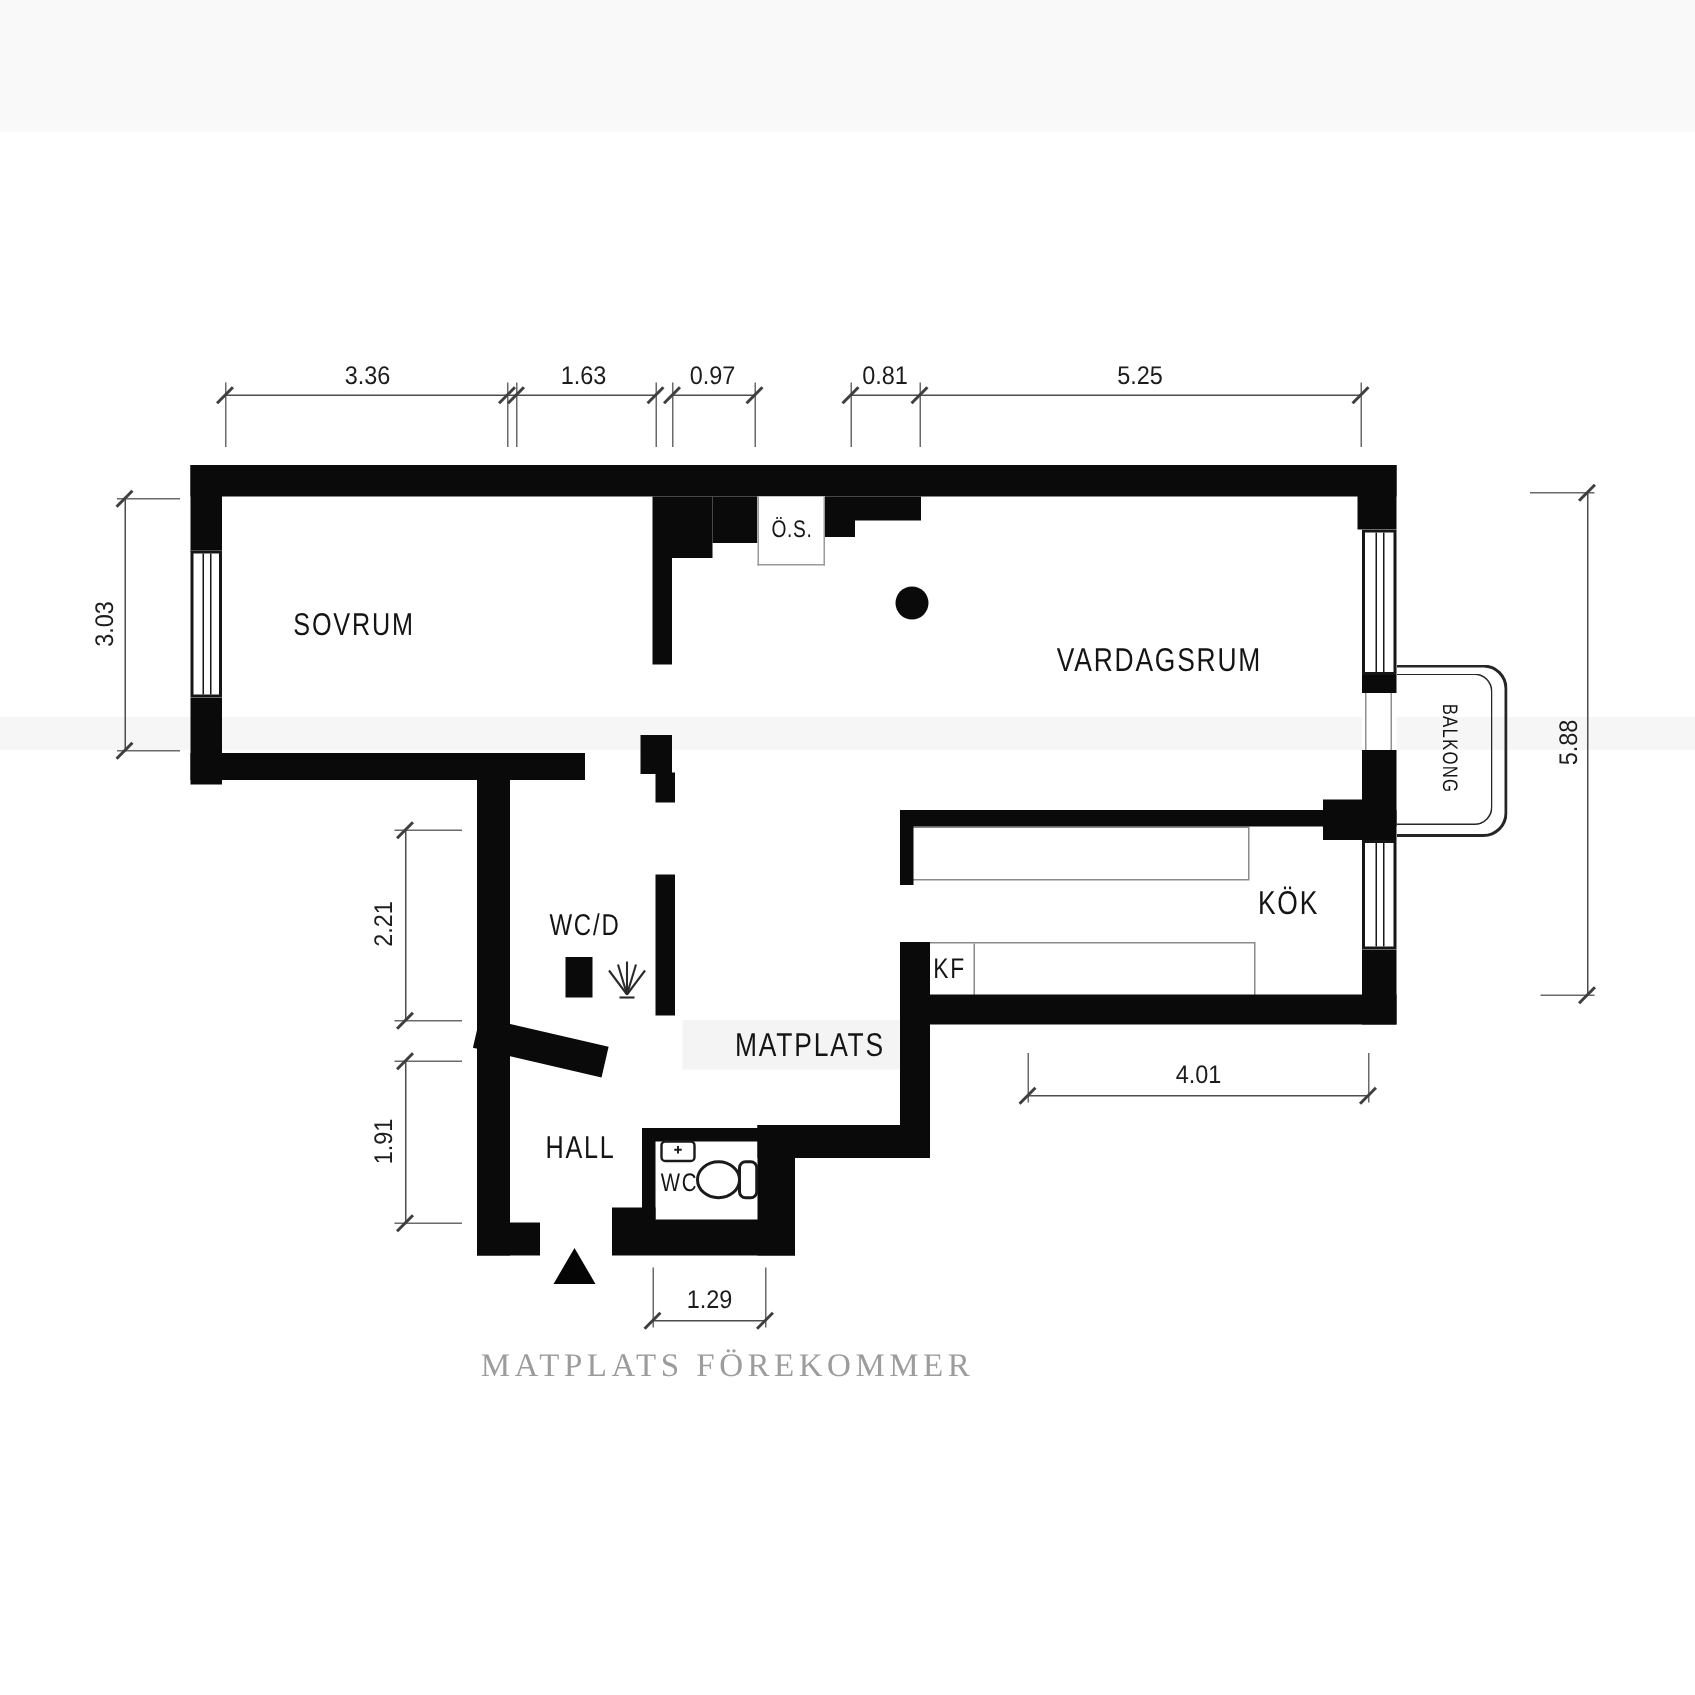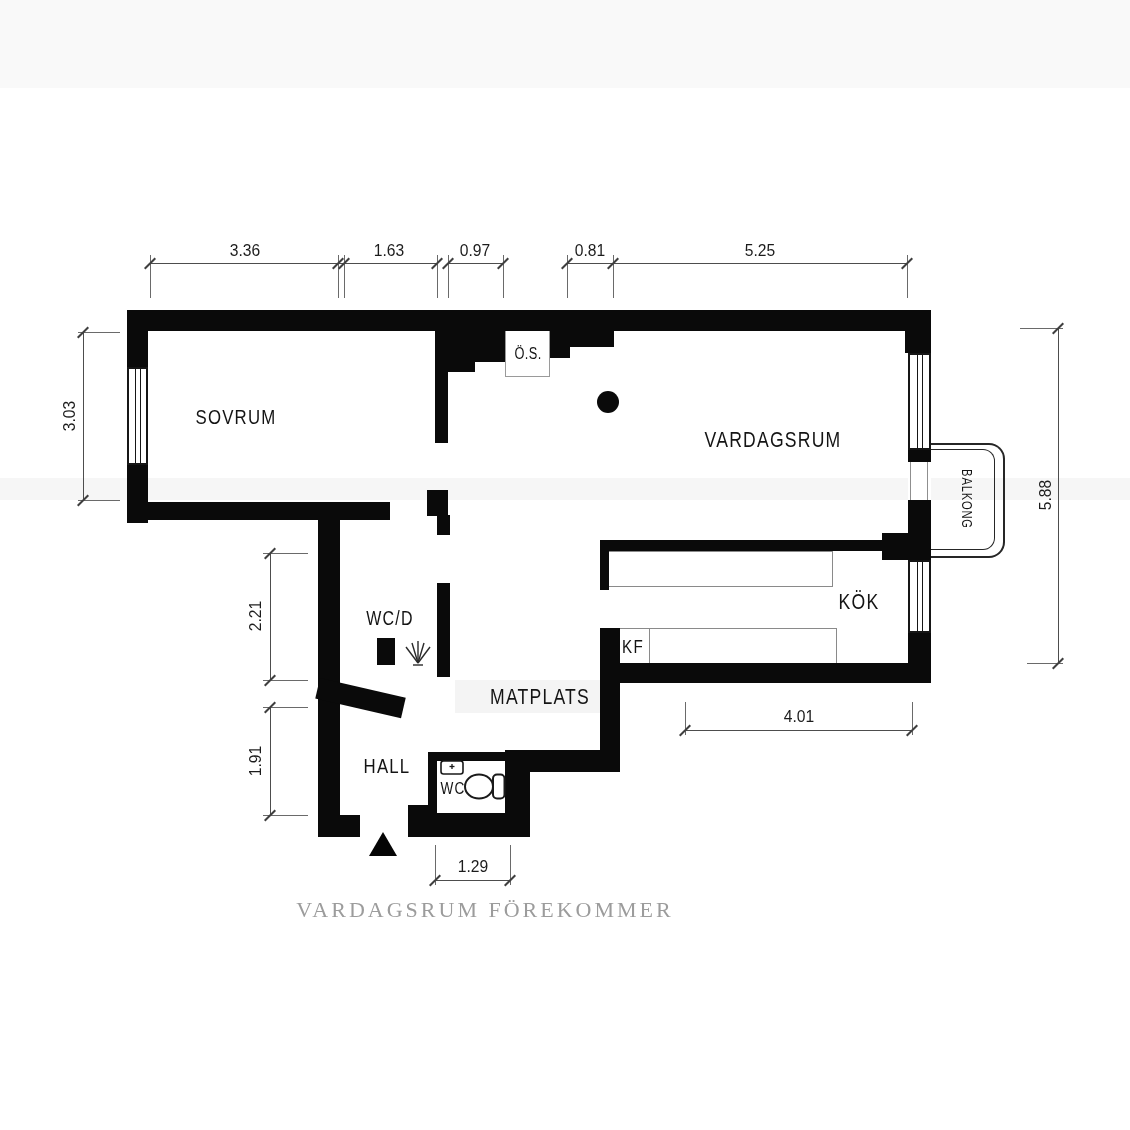--- a/index.html
+++ b/index.html
@@ -198,15 +198,15 @@
   <div class="tick" style="left:911px;top:723px;"></div>
   <div class="dim-label" style="left:799px;top:717px;">4.01</div>
 
   <div class="dimline" style="left:435px;top:880px;width:75px;height:1px;"></div>
   <div class="ext" style="left:435px;top:845px;width:1px;height:40px;"></div>
   <div class="ext" style="left:510px;top:845px;width:1px;height:40px;"></div>
   <div class="tick" style="left:434px;top:873px;"></div>
   <div class="tick" style="left:509px;top:873px;"></div>
   <div class="dim-label" style="left:473px;top:867px;">1.29</div>
 
-  <div class="footer-text" style="left:485px;top:910px;">VARDAGSRUM FÖREKOMMER</div>
+  <div class="footer-text" style="left:485px;top:910px;">MATPLATS FÖREKOMMER</div>
 
 </div>
 
 </body></html>

